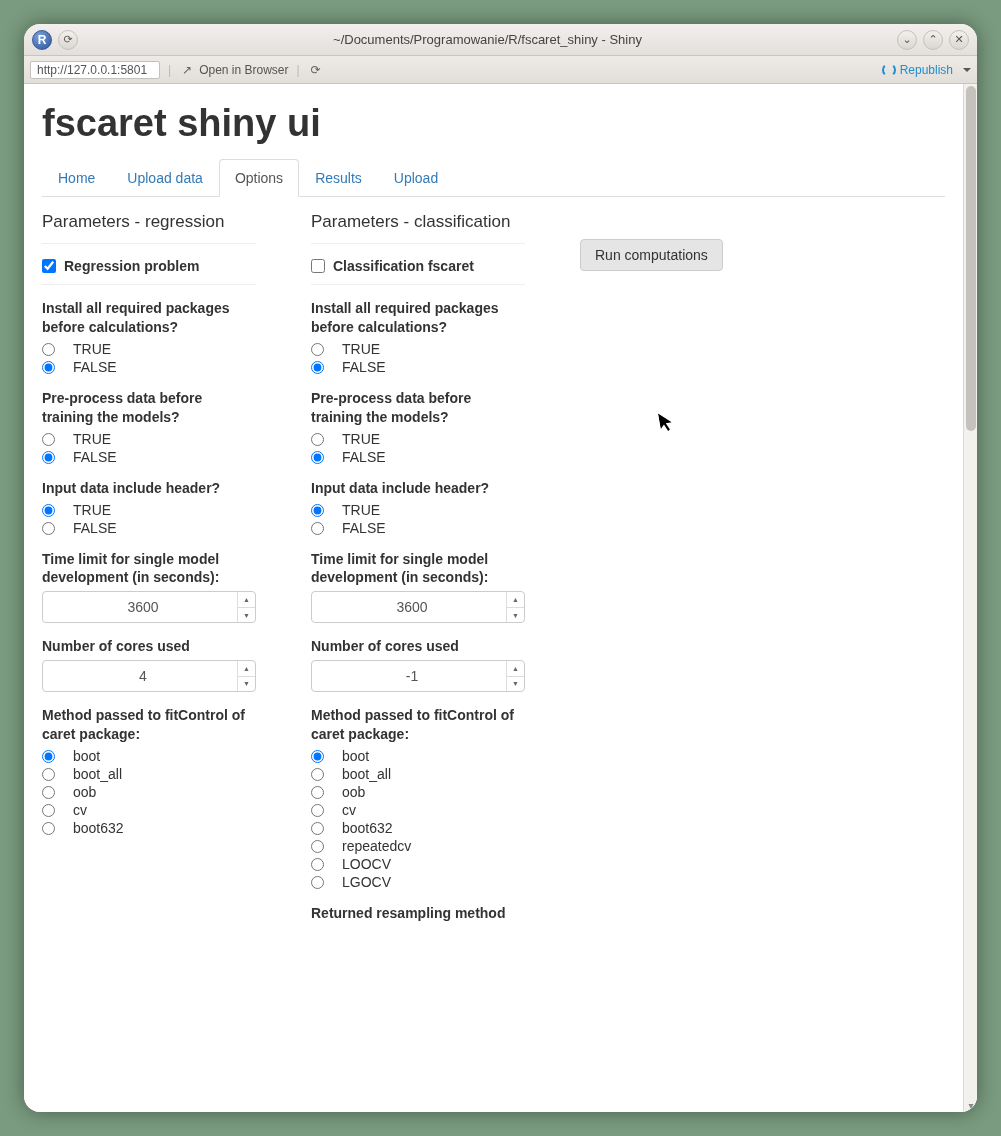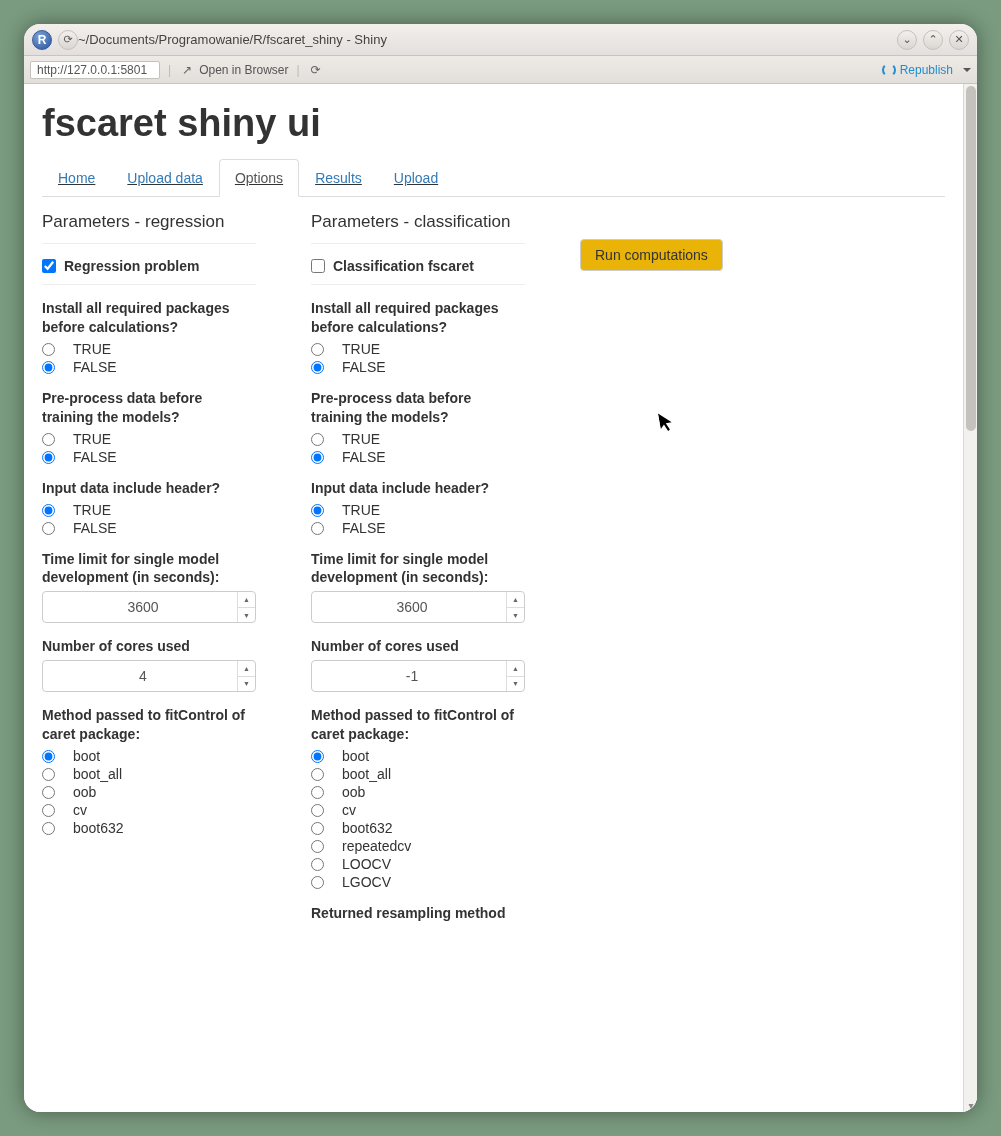--- a/index.html
+++ b/index.html
@@ -27,21 +27,21 @@
     height: 32px;
     background: linear-gradient(#f2efec, #e3dfdc);
     border-bottom: 1px solid #c8c4c0;
     display: flex;
     align-items: center;
     padding: 0 8px;
     font-size: 13px;
     color: #444;
   }
   .titlebar .tb-left { display: flex; align-items: center; gap: 6px; }
-  .titlebar .tb-center { flex: 1; }
+  .titlebar .tb-center { flex: 1; text-align: center; }
   .titlebar .tb-right { display: flex; align-items: center; gap: 6px; }
   .r-logo {
     width: 20px; height: 20px; border-radius: 50%;
     background: radial-gradient(circle at 35% 30%, #7aa3d8, #2a529b);
     display: flex; align-items: center; justify-content: center;
     color: #fff; font-weight: bold; font-size: 12px;
     border: 1px solid #3a5a9a;
   }
   .tb-btn {
     width: 20px; height: 20px; border-radius: 50%;
@@ -125,21 +125,20 @@
   }
 
   .nav-tabs {
     border-bottom: 1px solid #ddd;
     display: flex;
     list-style: none;
     margin-bottom: 12px;
   }
   .nav-tabs li {
     margin-bottom: -1px;
-    text-decoration: underline;
   }
   .nav-tabs a {
     display: block;
     padding: 10px 15px;
     color: #337ab7;
     text-decoration: none;
     border: 1px solid transparent;
     border-radius: 4px 4px 0 0;
     cursor: pointer;
   }
@@ -222,21 +221,21 @@
   }
   .spinner div {
     flex:1; display:flex; align-items:center; justify-content:center;
     font-size:7px; color:#666;
   }
   .spinner div:first-child{ border-bottom:1px solid #ddd;}
 
   .btn {
     display: inline-block;
     padding: 7px 14px;
-    background: #eab308;
+    background: #e5e5e5;
     border: 1px solid #ccc;
     border-radius: 4px;
     color: #333;
     cursor: pointer;
     margin-top: 30px;
   }
 
   .mouse-cursor {
     position: absolute;
     top: 328px; left: 636px;

